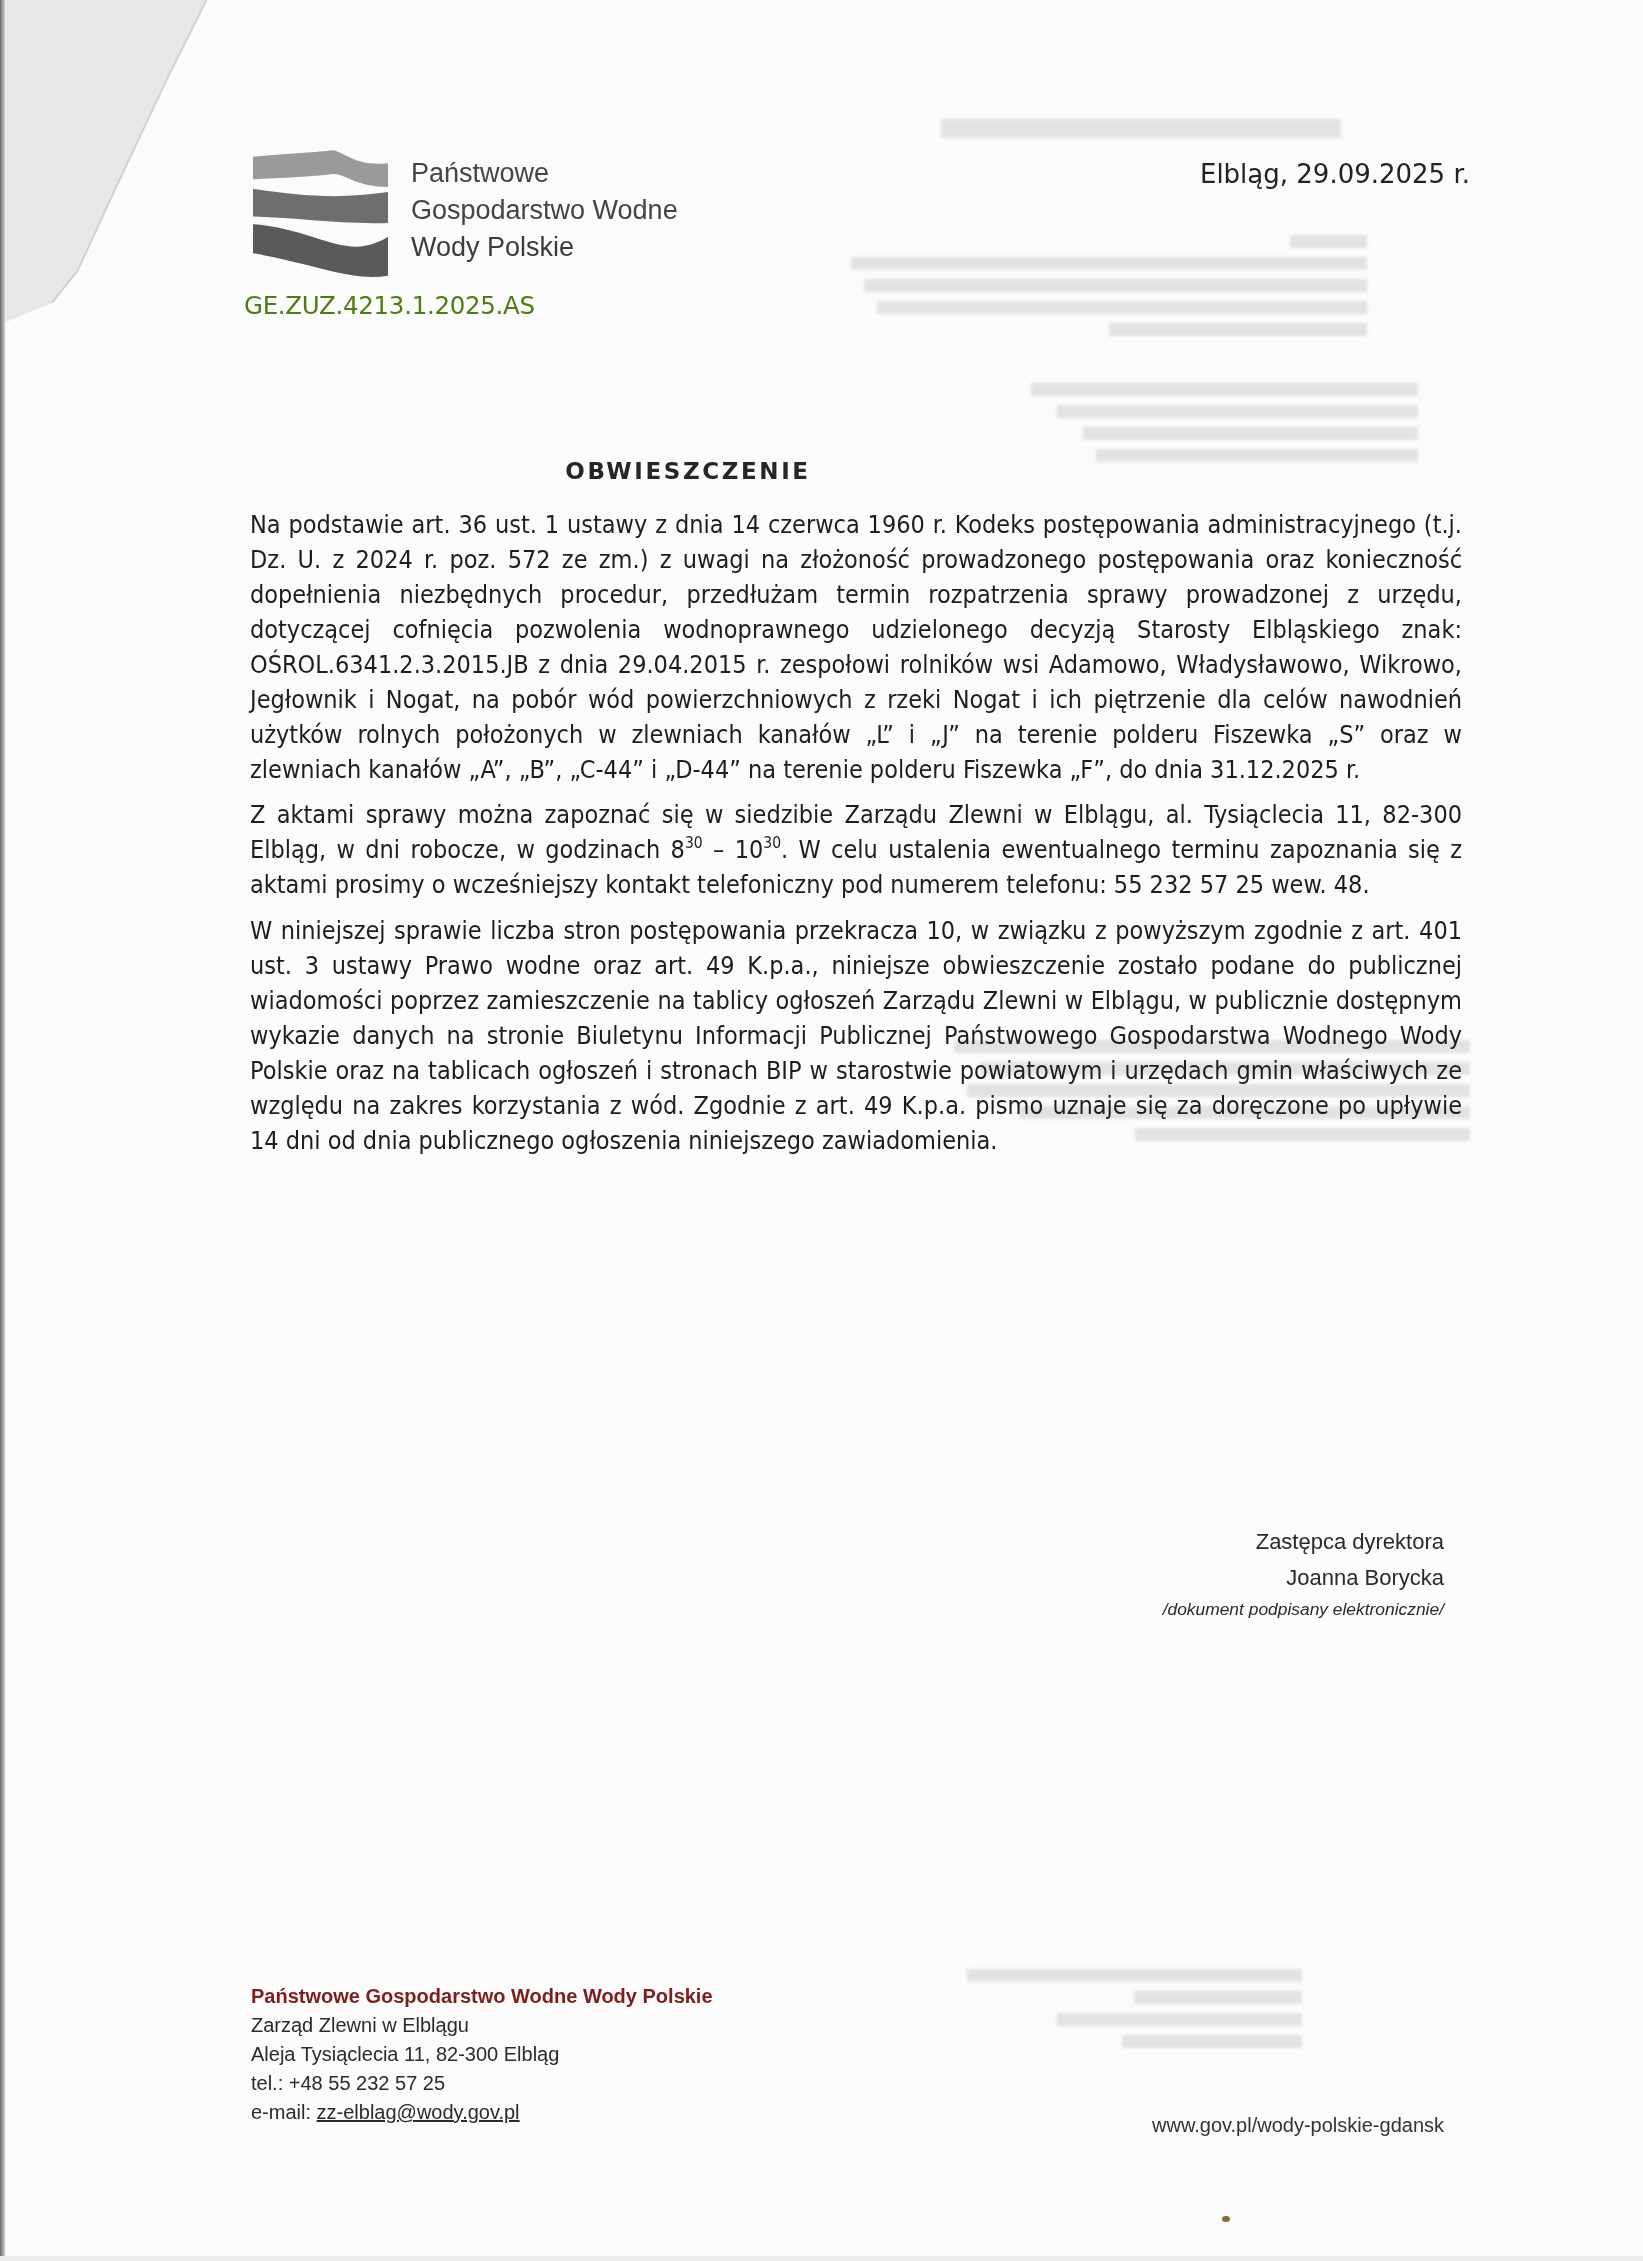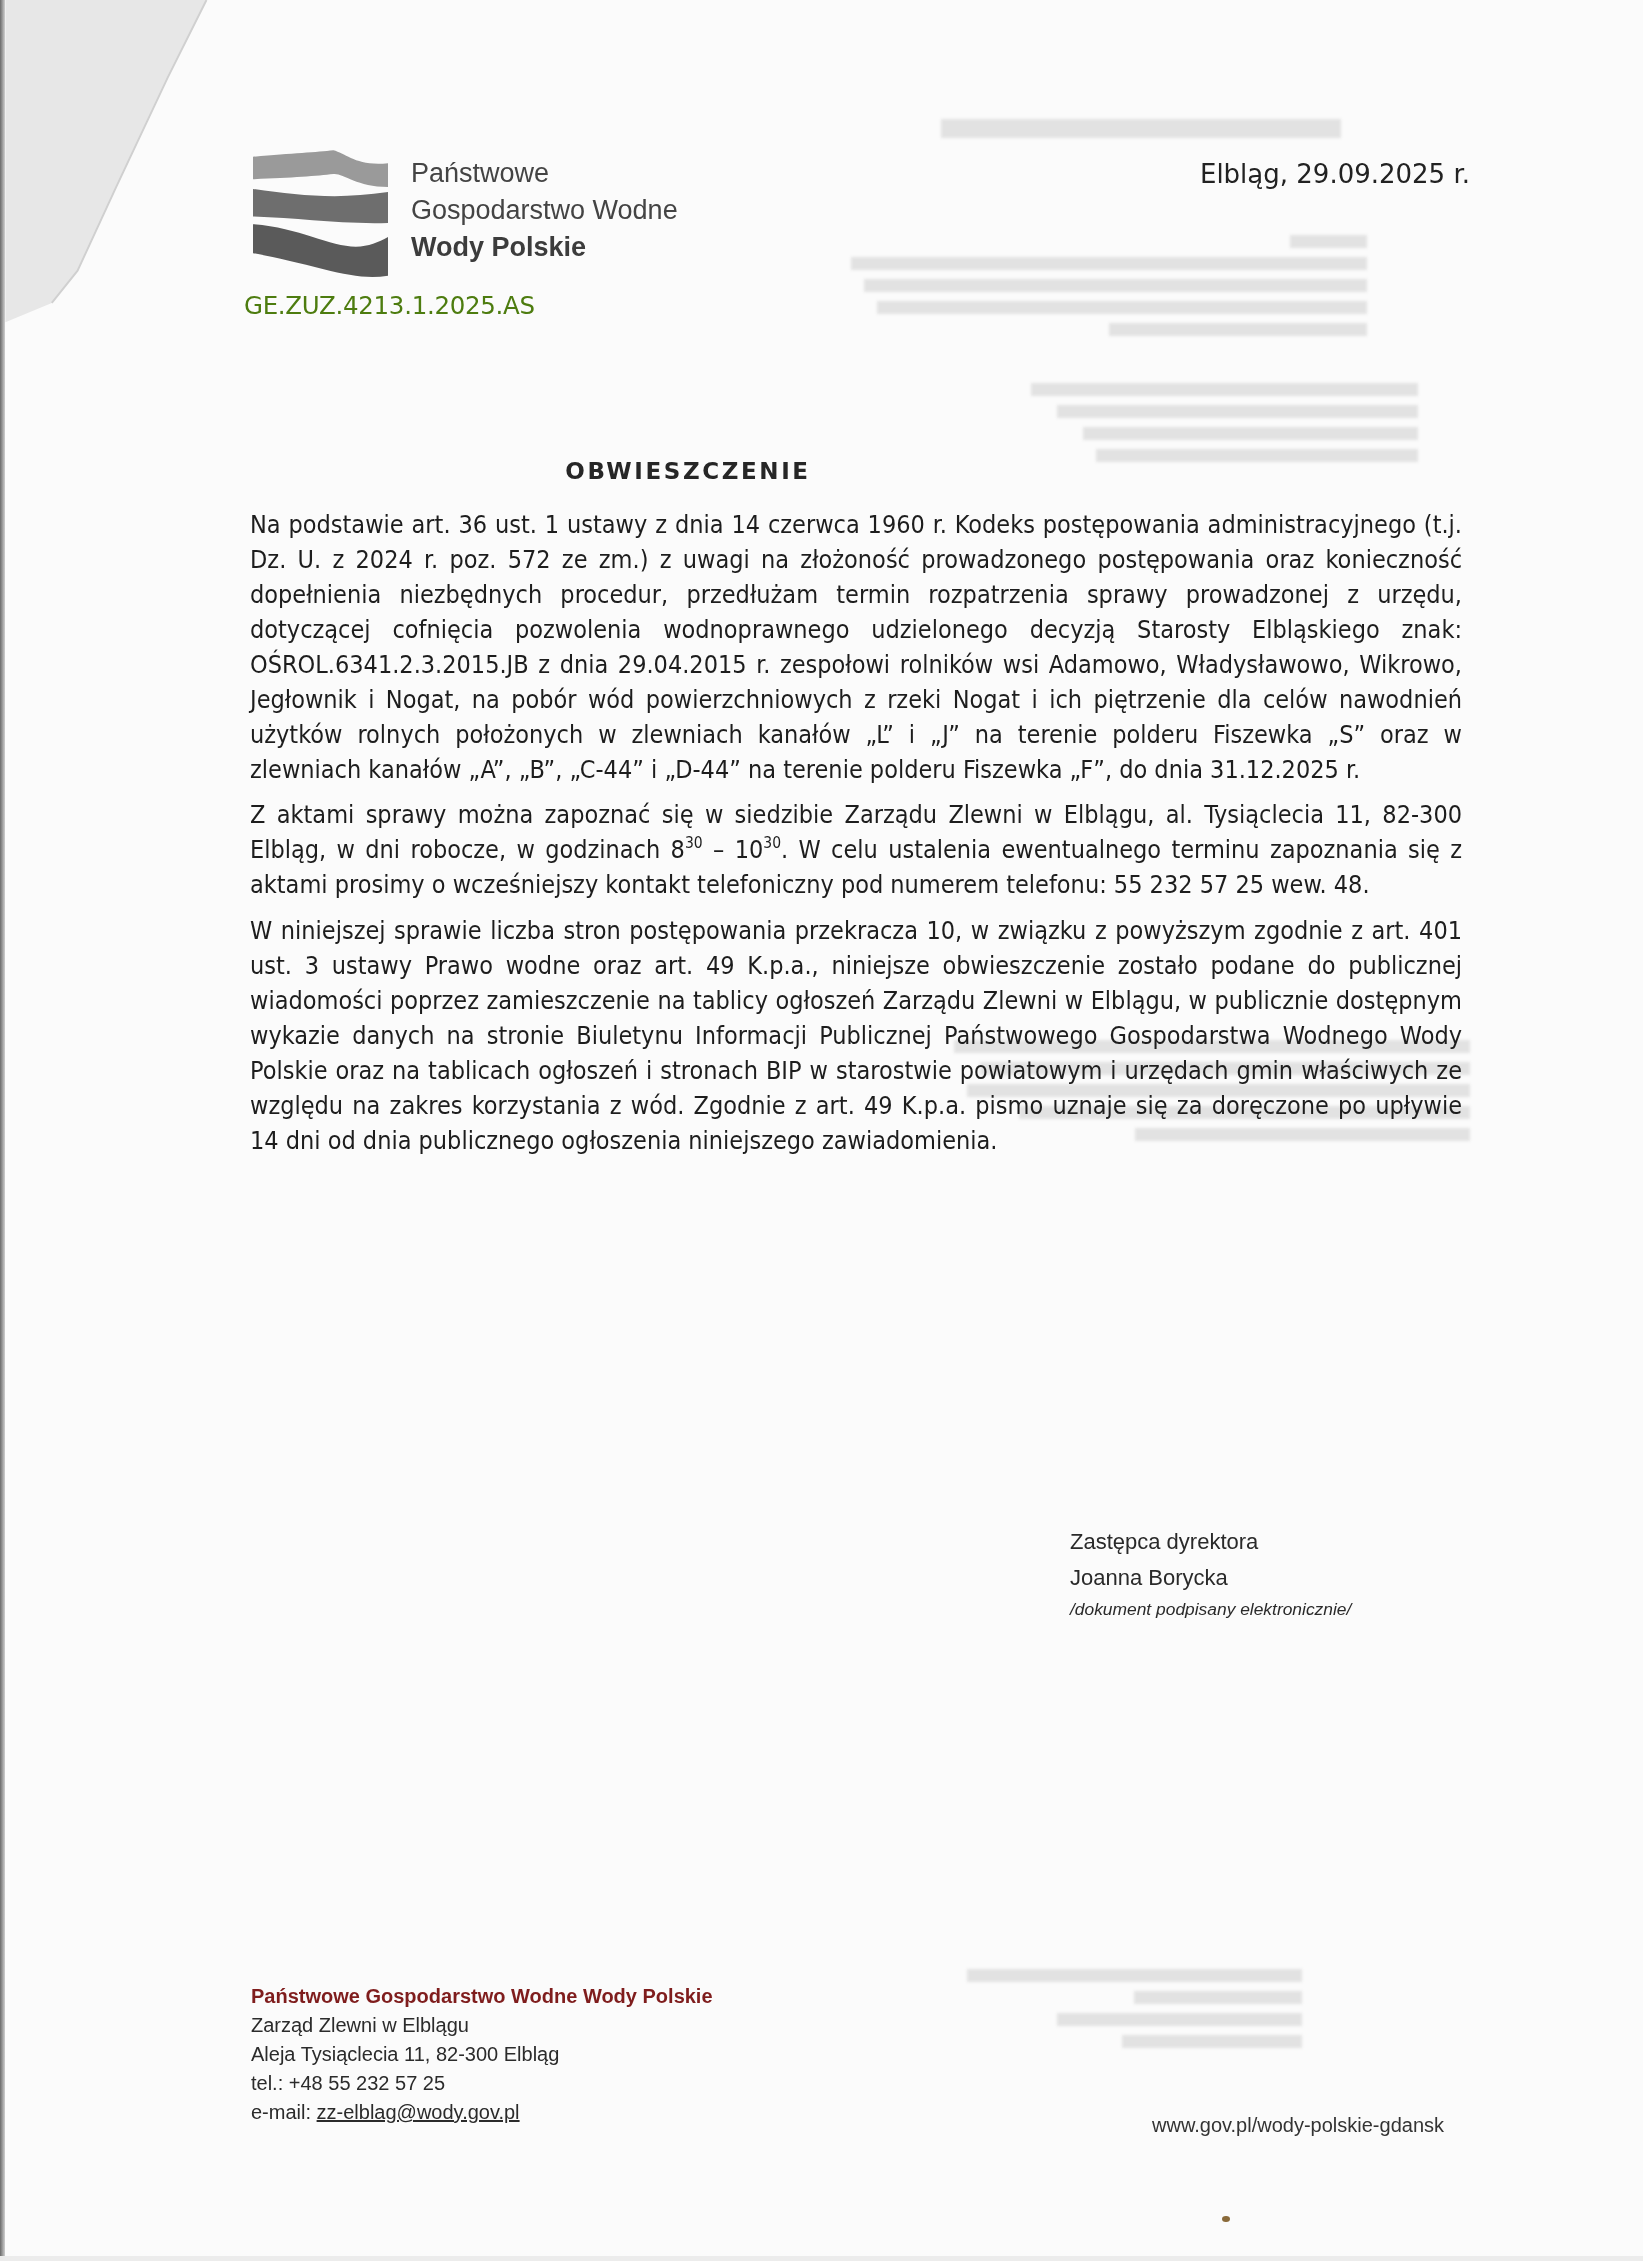--- a/index.html
+++ b/index.html
@@ -32,21 +32,21 @@
 
   
   .logo {
     position: absolute; left: 253px; top: 147px; width: 135px; height: 132px;
   }
   .org-name {
     position: absolute; left: 411px; top: 155px;
     font-family: "Liberation Sans", sans-serif; color: #444;
     font-size: 27px; line-height: 37px;
   }
-  .org-name .bold { font-weight: bold; color: #3c3c3c; }
+  .org-name .bold { font-weight: normal; color: #3c3c3c; }
   .ref-number {
     position: absolute; left: 244px; top: 291px;
     font-family: "DejaVu Sans", sans-serif; font-size: 24.5px; color: #4d7c0f;
     letter-spacing: -0.3px;
   }
   .date-line {
     position: absolute; right: 174px; top: 159px;
     font-size: 26px; color: #222;
   }
 
@@ -62,21 +62,21 @@
     font-size: 25px; line-height: 35px; color: #1d1d1d;
     text-align: justify;
     font-stretch: condensed;
   }
   .content p { margin: 0 0 10.3px 0; }
   .content sup { font-size: 15.5px; line-height: 0; position: relative; top: -1.3px; }
 
   
   .signature {
     position: absolute; left: 1070px; top: 1524px; width: 374px;
-    text-align: left; color: #2a2a2a;
+    text-align: right; color: #2a2a2a;
   }
   .sig-role, .sig-name {
     font-family: "Liberation Sans", sans-serif; font-size: 22px; line-height: 36px;
   }
   .sig-note {
     font-family: "Liberation Sans", sans-serif; font-style: italic;
     font-size: 17.4px; line-height: 26px;
   }
 
   

